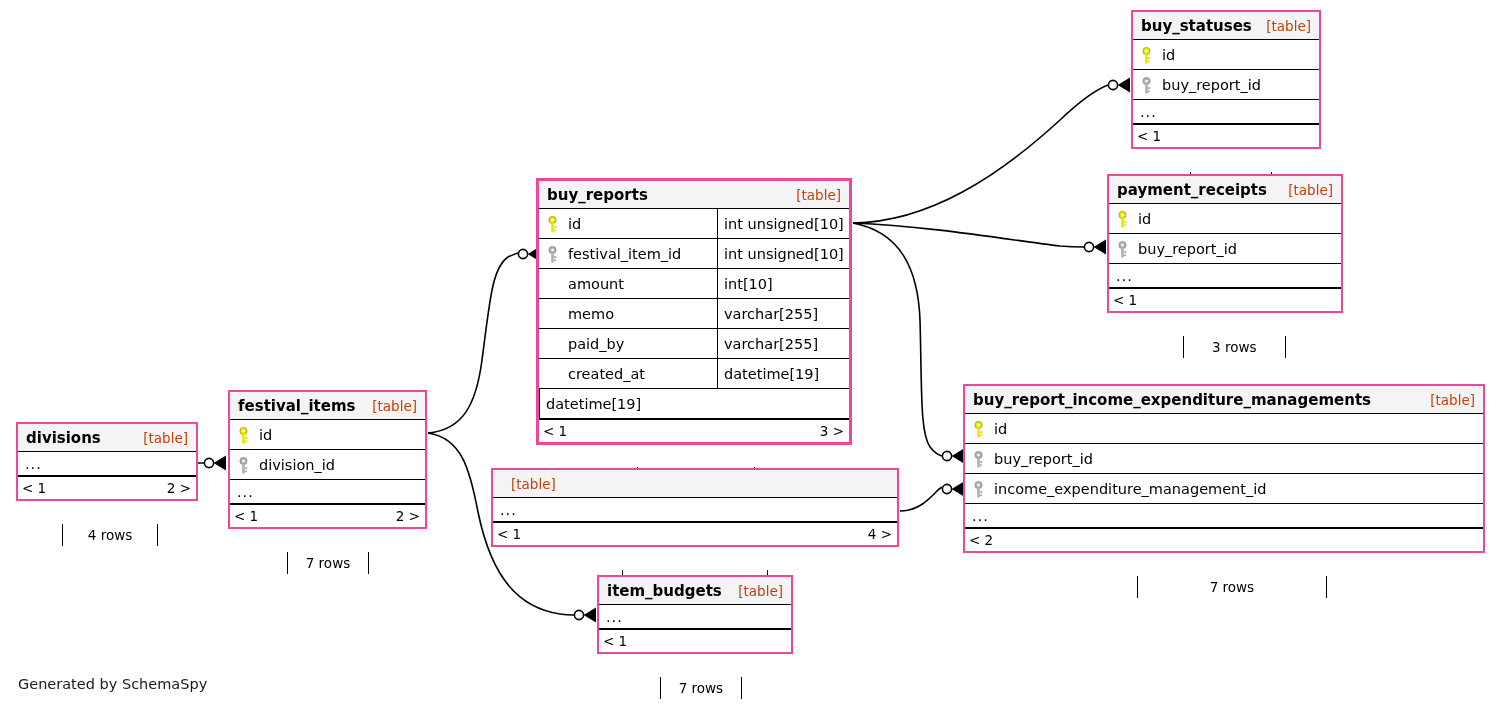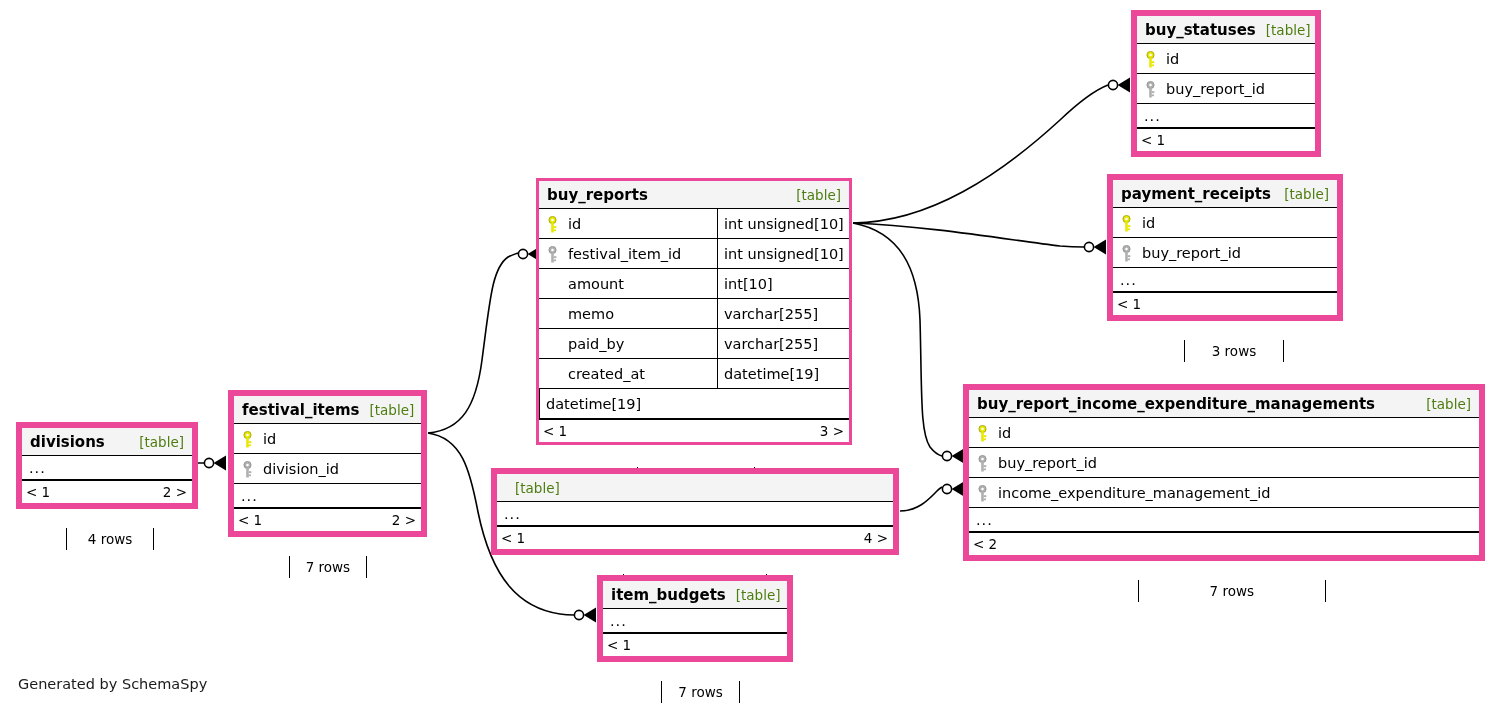--- a/index.html
+++ b/index.html
@@ -8,36 +8,36 @@
     font-family:"DejaVu Sans","Liberation Sans",sans-serif;
     -webkit-font-smoothing:antialiased;
     overflow:hidden;
   }
   #diagram{position:absolute;left:0;top:0;width:1501px;height:707px;}
   svg.edges{position:absolute;left:0;top:0;width:1501px;height:707px;pointer-events:none;}
 
   .table-node{
     position:absolute;
     background:#ffffff;
-    border:6px solid #ec4899;
+    border:2px solid #ec4899;
     box-sizing:border-box;
     z-index:2;
   }
   .table-node.focus{border-width:3px;}
 
   .tbl-header{
     background:#f4f4f4;
     border-bottom:1px solid #000000;
     display:flex;align-items:center;justify-content:space-between;
     padding:0 8px;
     box-sizing:border-box;
     height:28px;
   }
   .tbl-name{font-weight:bold;font-size:15px;color:#000;white-space:nowrap;}
-  .tbl-tag{font-size:13.5px;color:#4d7c0f;white-space:nowrap;padding-left:10px;}
+  .tbl-tag{font-size:13.5px;color:#c2410c;white-space:nowrap;padding-left:10px;}
 
   .col-row{
     display:flex;align-items:center;
     border-bottom:1px solid #000000;
     box-sizing:border-box;
     height:30px;
   }
   .col-row:last-of-type{border-bottom:1px solid #000;}
   .col-left{
     display:flex;align-items:center;

